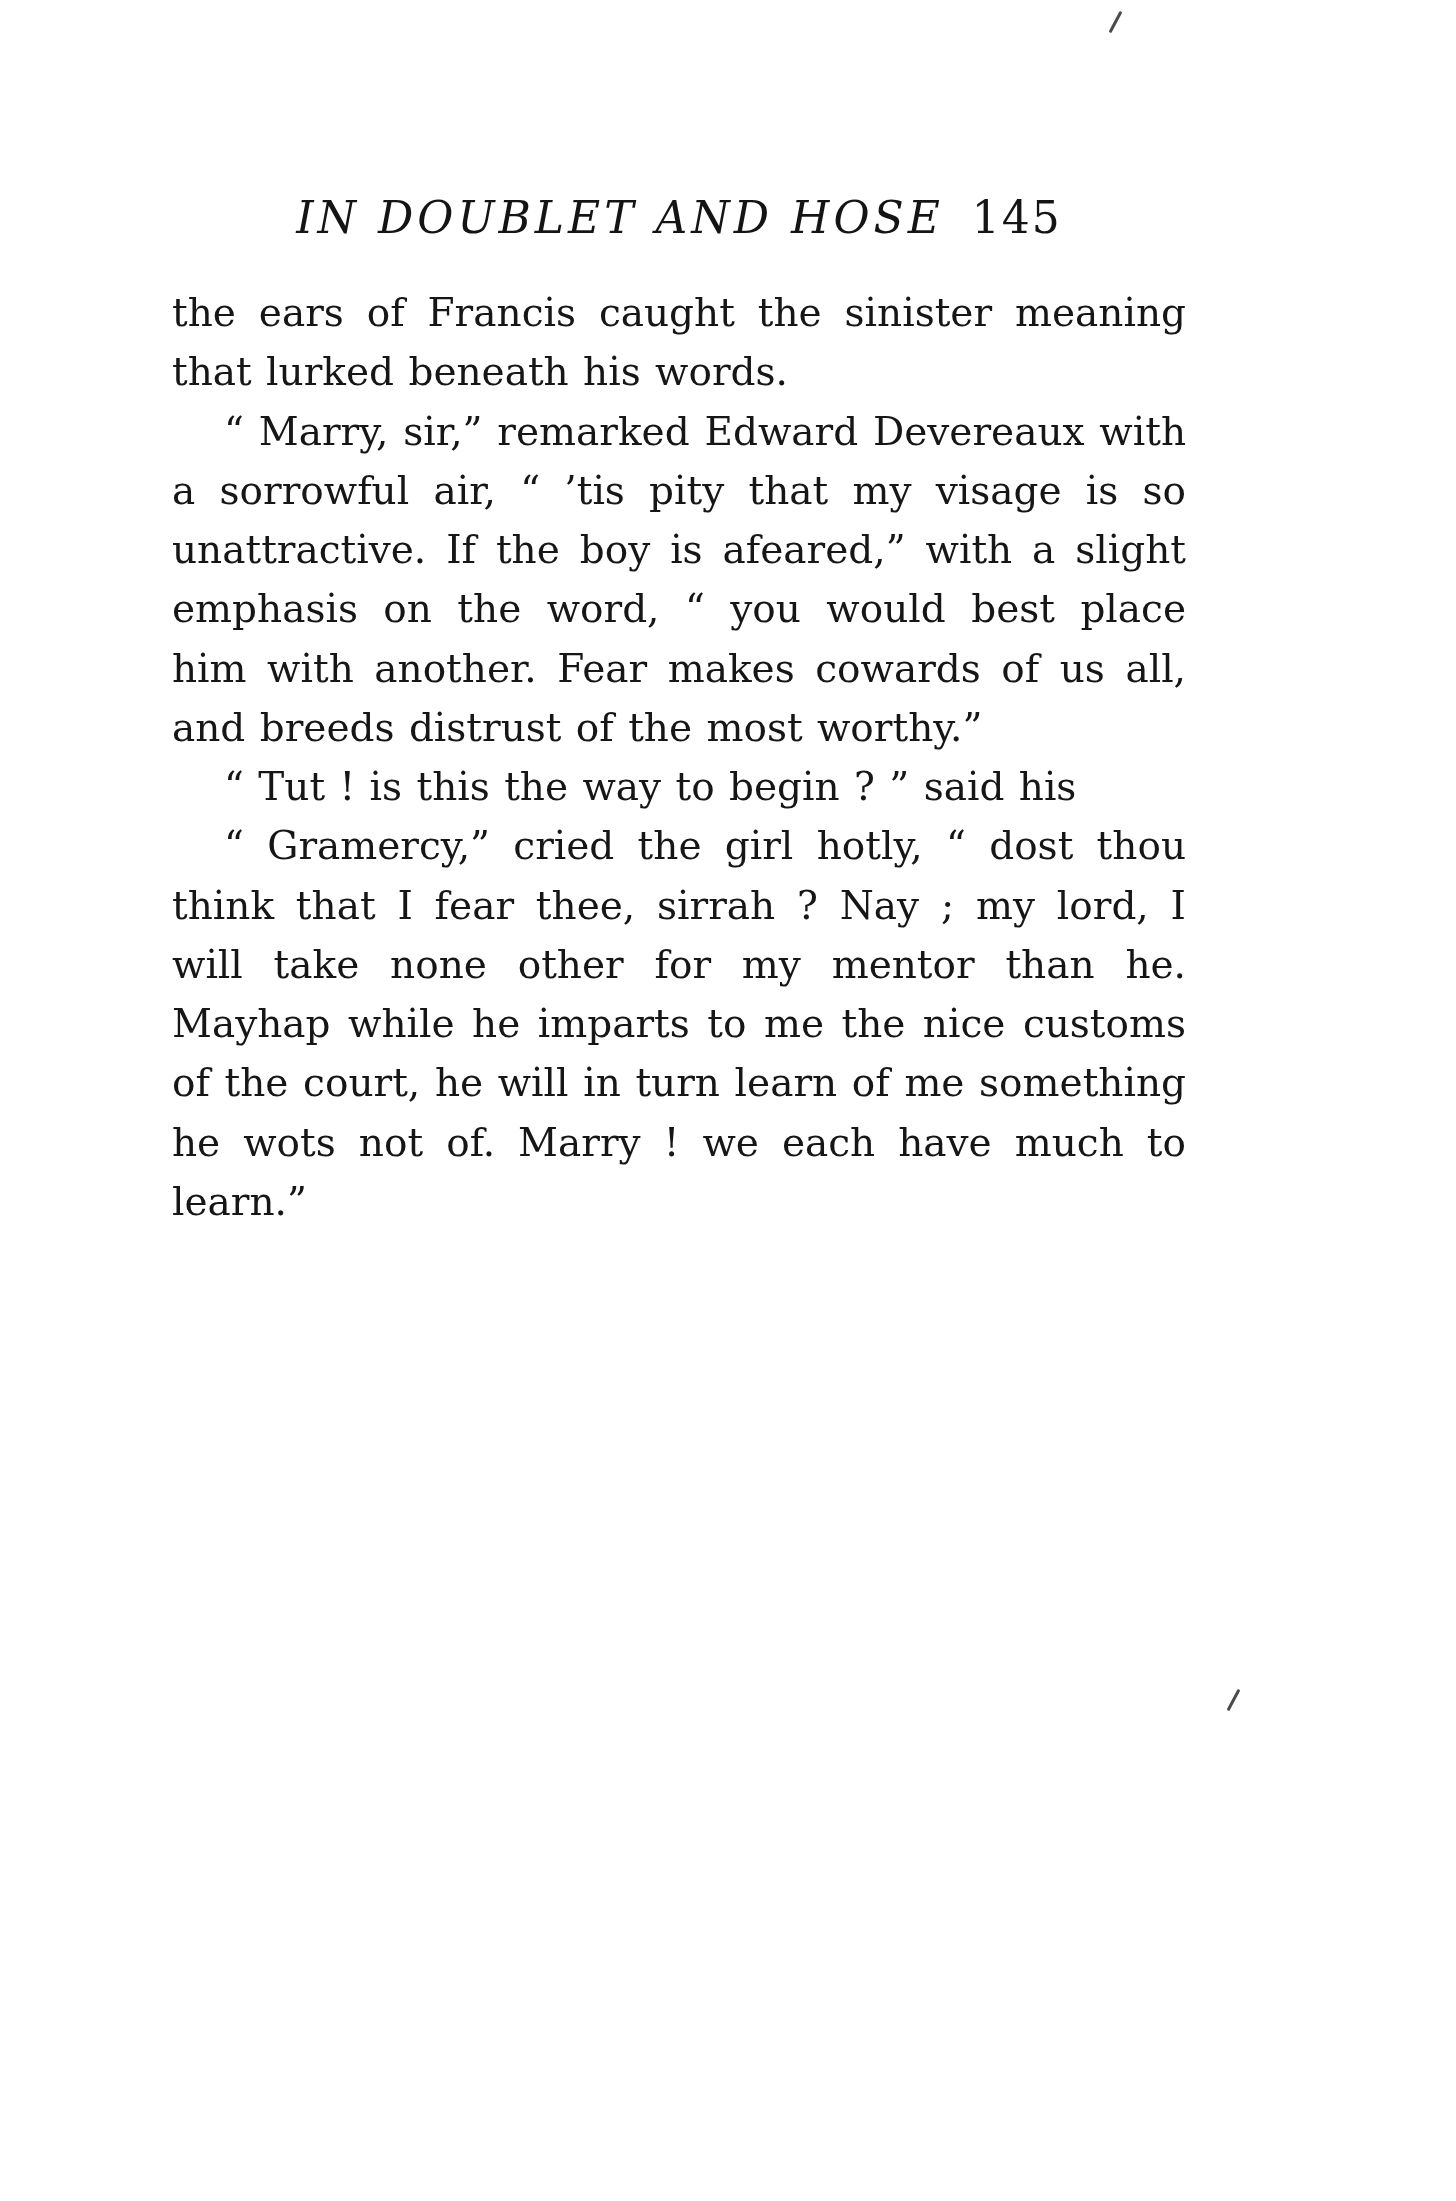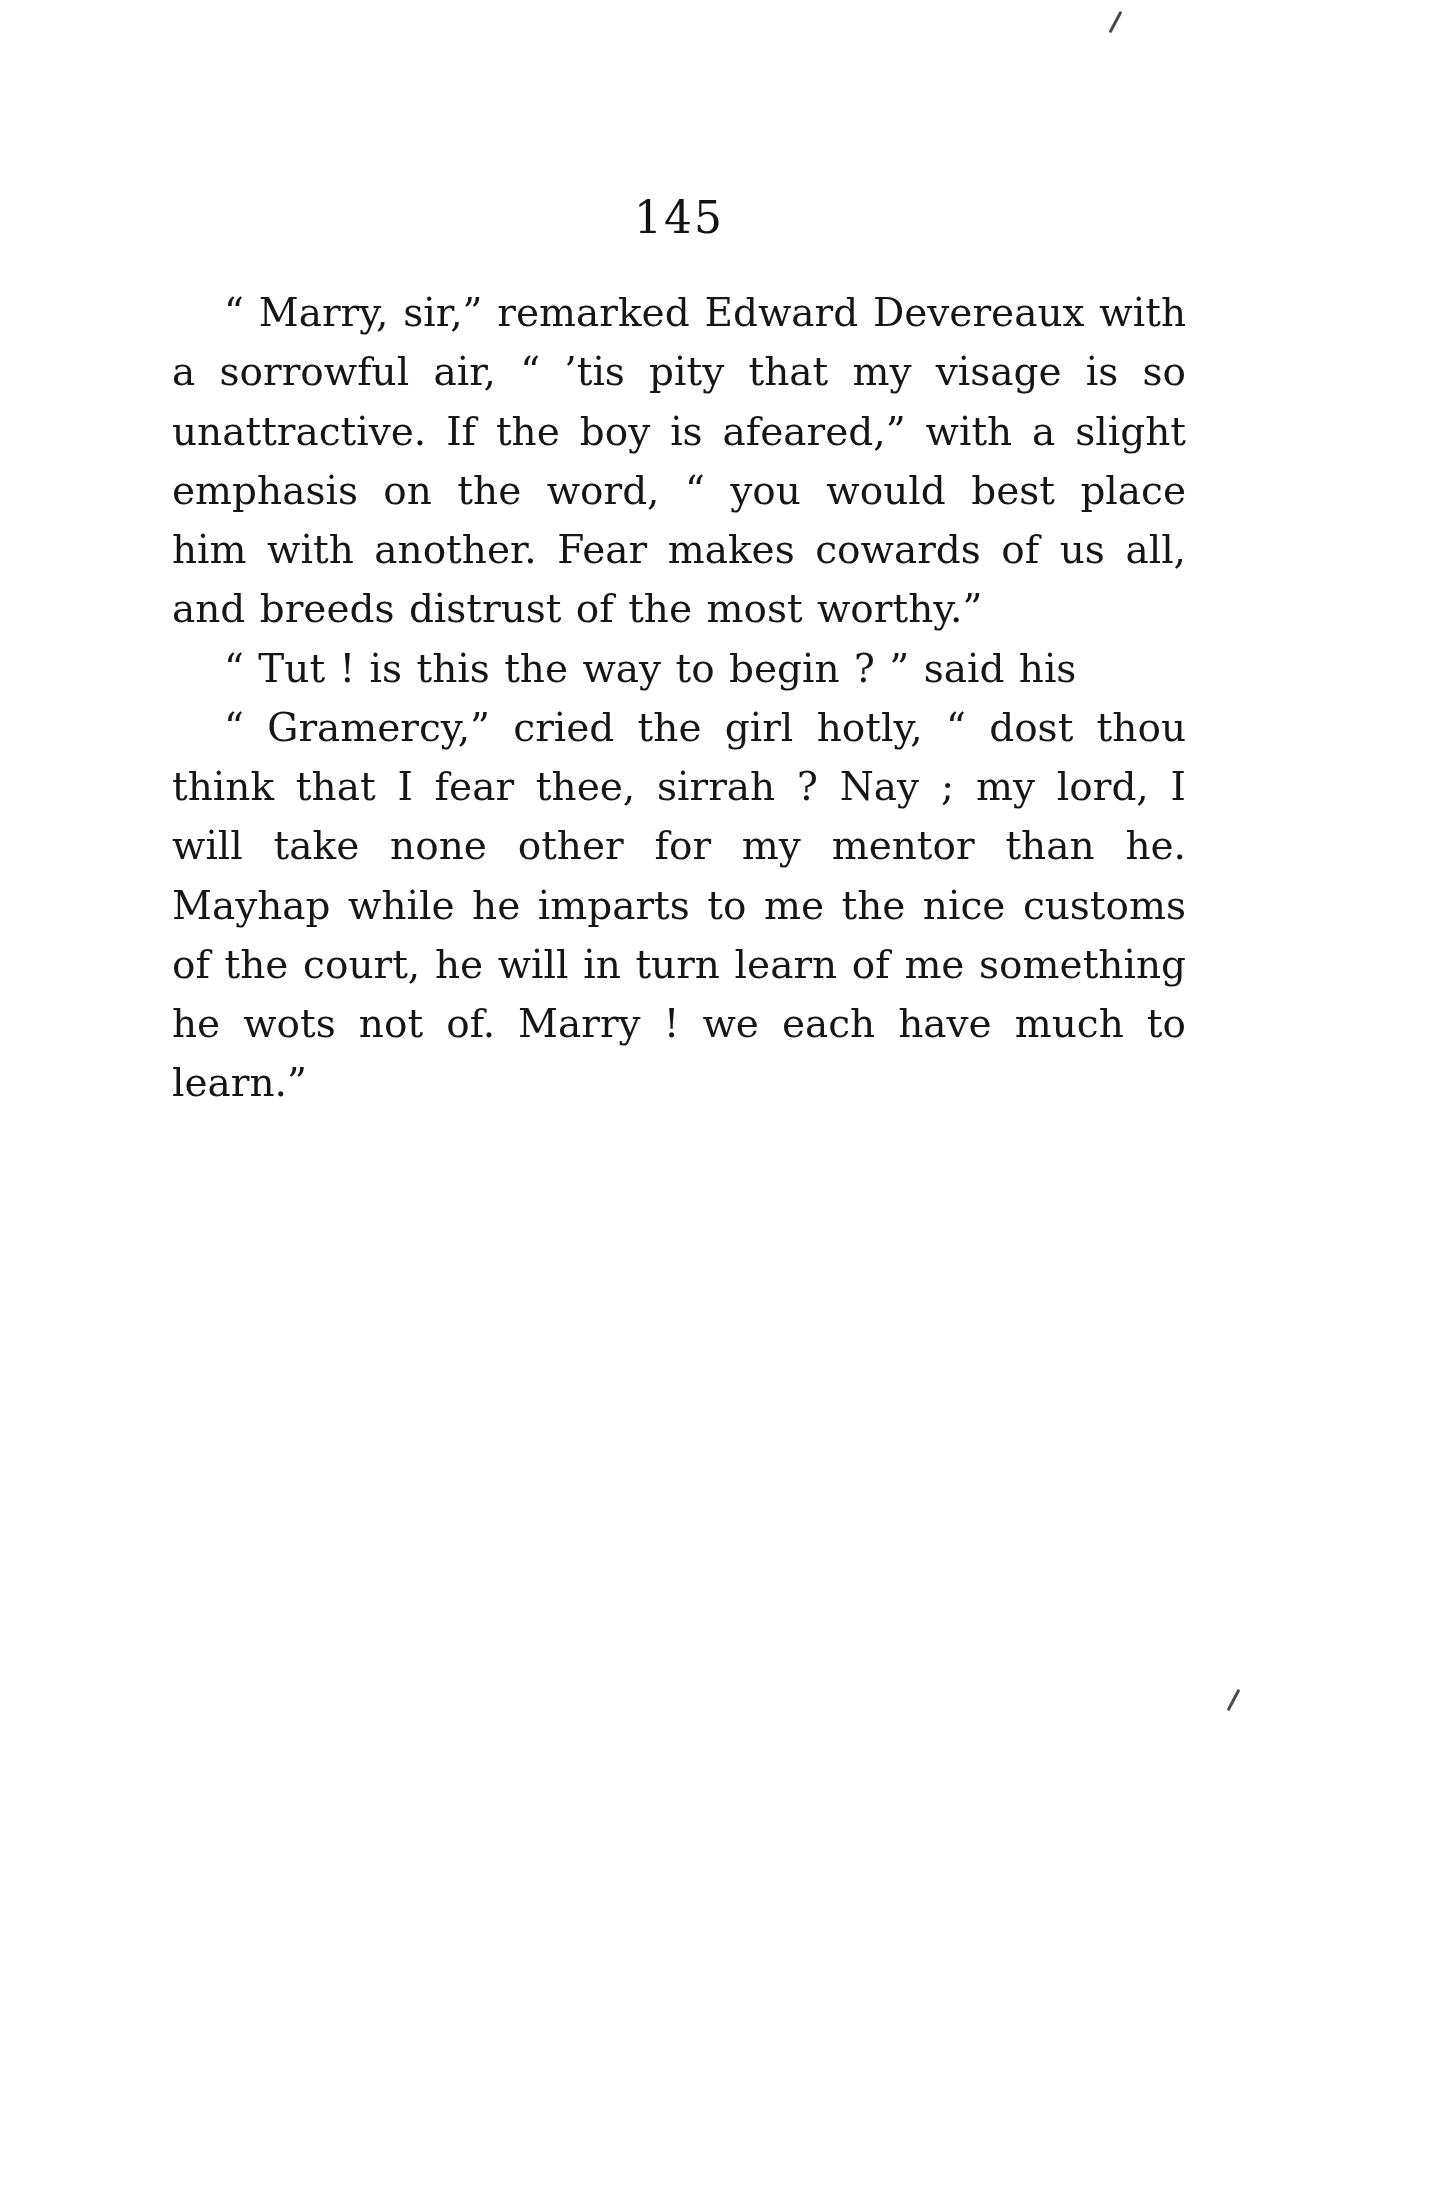--- a/index.html
+++ b/index.html
@@ -83,23 +83,25 @@
 <body>
 
 <div class="scan-page">
 
   <span class="scan-mark top"></span>
   <span class="scan-mark right"></span>
 
   <div class="text-block">
 
     <div class="running-head">
+      <span class="head-title">IN DOUBLET AND HOSE</span>
       <span class="head-folio">145</span>
     </div>
 
     <div class="body-text">
+      <p>the ears of Francis caught the sinister meaning that lurked beneath his words.</p>
       <p class="indent">“ Marry, sir,” remarked Edward Devereaux with a sorrowful air, “ ’tis pity that my visage is so unattractive.  If the boy is afeared,” with a slight emphasis on the word, “ you would best place him with another.  Fear makes cowards of us all, and breeds distrust of the most worthy.”</p>
       <p class="indent">“ Tut !  is this the way to begin ? ” said his</p>
       <p class="indent">“ Gramercy,” cried the girl hotly, “ dost thou think that I fear thee, sirrah ?  Nay ; my lord, I will take none other for my mentor than he.  Mayhap while he imparts to me the nice customs of the court, he will in turn learn of me something he wots not of.  Marry ! we each have much to learn.”</p>
     </div>
 
   </div>
 </div>
 
 </body></html>

